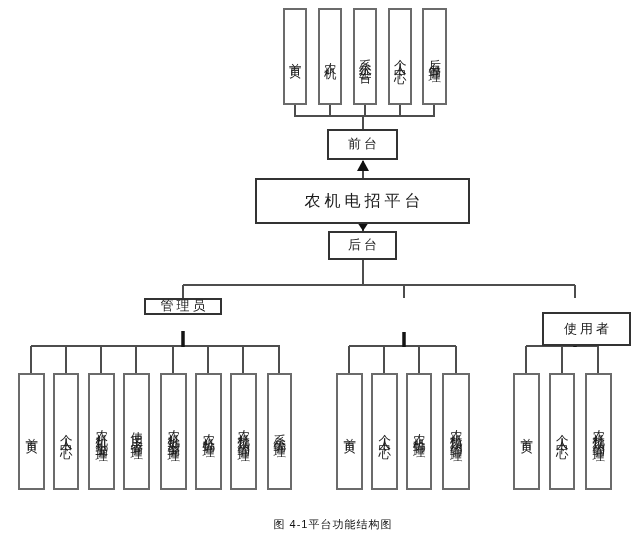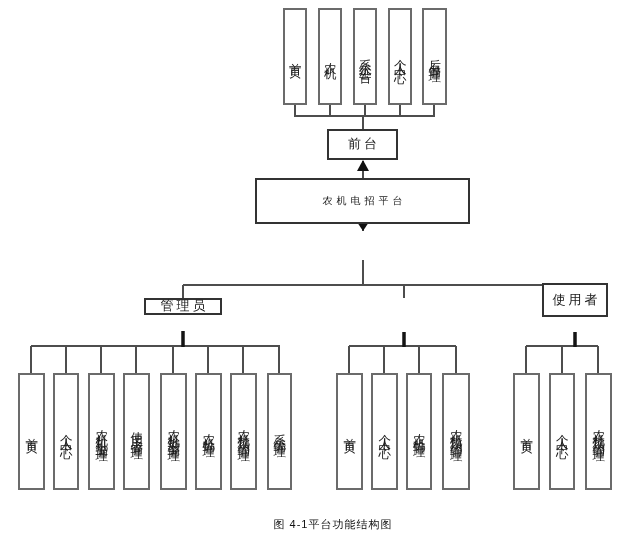--- a/index.html
+++ b/index.html
@@ -22,21 +22,21 @@
     text-align:center;
     line-height:1.15;
   }
   .lbox{ 
     border:2px solid #333333;
     font-size:13px;
     letter-spacing:3px;
     text-indent:3px; 
   }
   .root{
-    font-size:10px;
+    font-size:16px;
     letter-spacing:4px;
     text-indent:4px;
   }
   .vbox{ 
     border:2px solid #6b6b6b;
     font-size:12.5px;
   }
   .vtext{
     writing-mode:vertical-rl;
     text-orientation:upright;
@@ -127,25 +127,28 @@
   </div>
 
   <div class="box lbox" style="left:327px;top:129px;width:71px;height:31px">
     <span>前台</span>
   </div>
 
   <div class="box lbox root" style="left:255px;top:178px;width:215px;height:46px">
     <span>农机电招平台</span>
   </div>
 
+  <div class="box lbox" style="left:328px;top:231px;width:69px;height:29px">
+    <span>后台</span>
+  </div>
 
   <div class="box lbox" style="left:144px;top:298px;width:78px;height:17px">
     <span>管理员</span>
   </div>
-  <div class="box lbox" style="left:542px;top:283px;width:66px;height:34px">
+  <div class="box lbox" style="left:542px;top:312px;width:89px;height:34px">
     <span>使用者</span>
   </div>
 
   <div class="box vbox" style="left:18px;top:373px;width:27px;height:117px">
     <span class="vtext">首页</span>
   </div>
   <div class="box vbox" style="left:53px;top:373px;width:26px;height:117px">
     <span class="vtext">个人中心</span>
   </div>
   <div class="box vbox" style="left:88px;top:373px;width:27px;height:117px">

